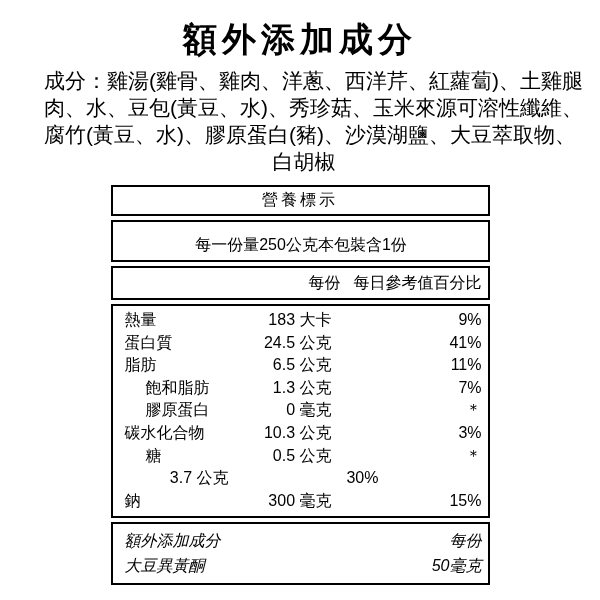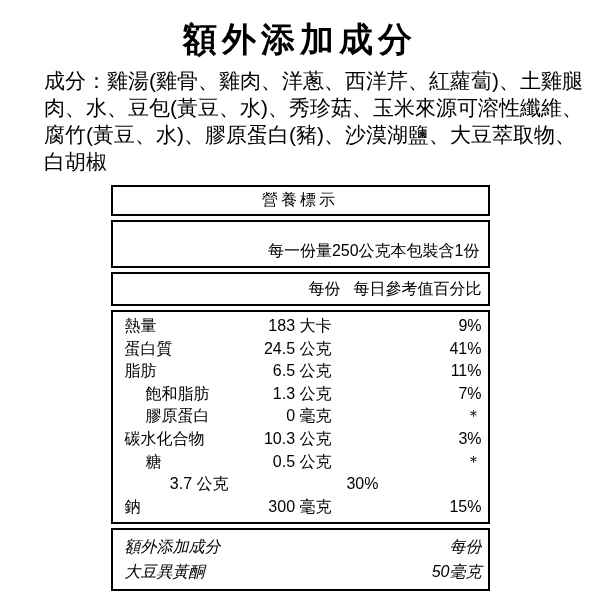--- a/index.html
+++ b/index.html
@@ -19,20 +19,21 @@
     font-weight: 700;
     letter-spacing: 5px;
     line-height: 38px;
     white-space: nowrap;
   }
 
   .ingredients {
     margin: 0 36px 0 44px;
     font-size: 21px;
     line-height: 27px;
+    text-align: center;
   }
   .ingredients .ing-line { white-space: nowrap; }
 
   .nutrition {
     width: 379px;
     margin: 10px auto 0 auto;
     font-size: 16px;
   }
   .sec {
     border: 2px solid #000000;
@@ -42,22 +43,22 @@
 
   .sec-title {
     text-align: center;
     padding: 2px 0 3px 0;
     letter-spacing: 3px;
     line-height: 22px;
   }
 
   .sec-serving {
     display: flex;
-    justify-content: flex-end;
-    padding: 18px 8px 5px 10px;
+    justify-content: center;
+    padding: 12px 8px 5px 10px;
     line-height: 21px;
     white-space: nowrap;
   }
 
   .sec-cols {
     display: flex;
     justify-content: flex-end;
     padding: 4px 6px 5px 10px;
     line-height: 21px;
     white-space: nowrap;

